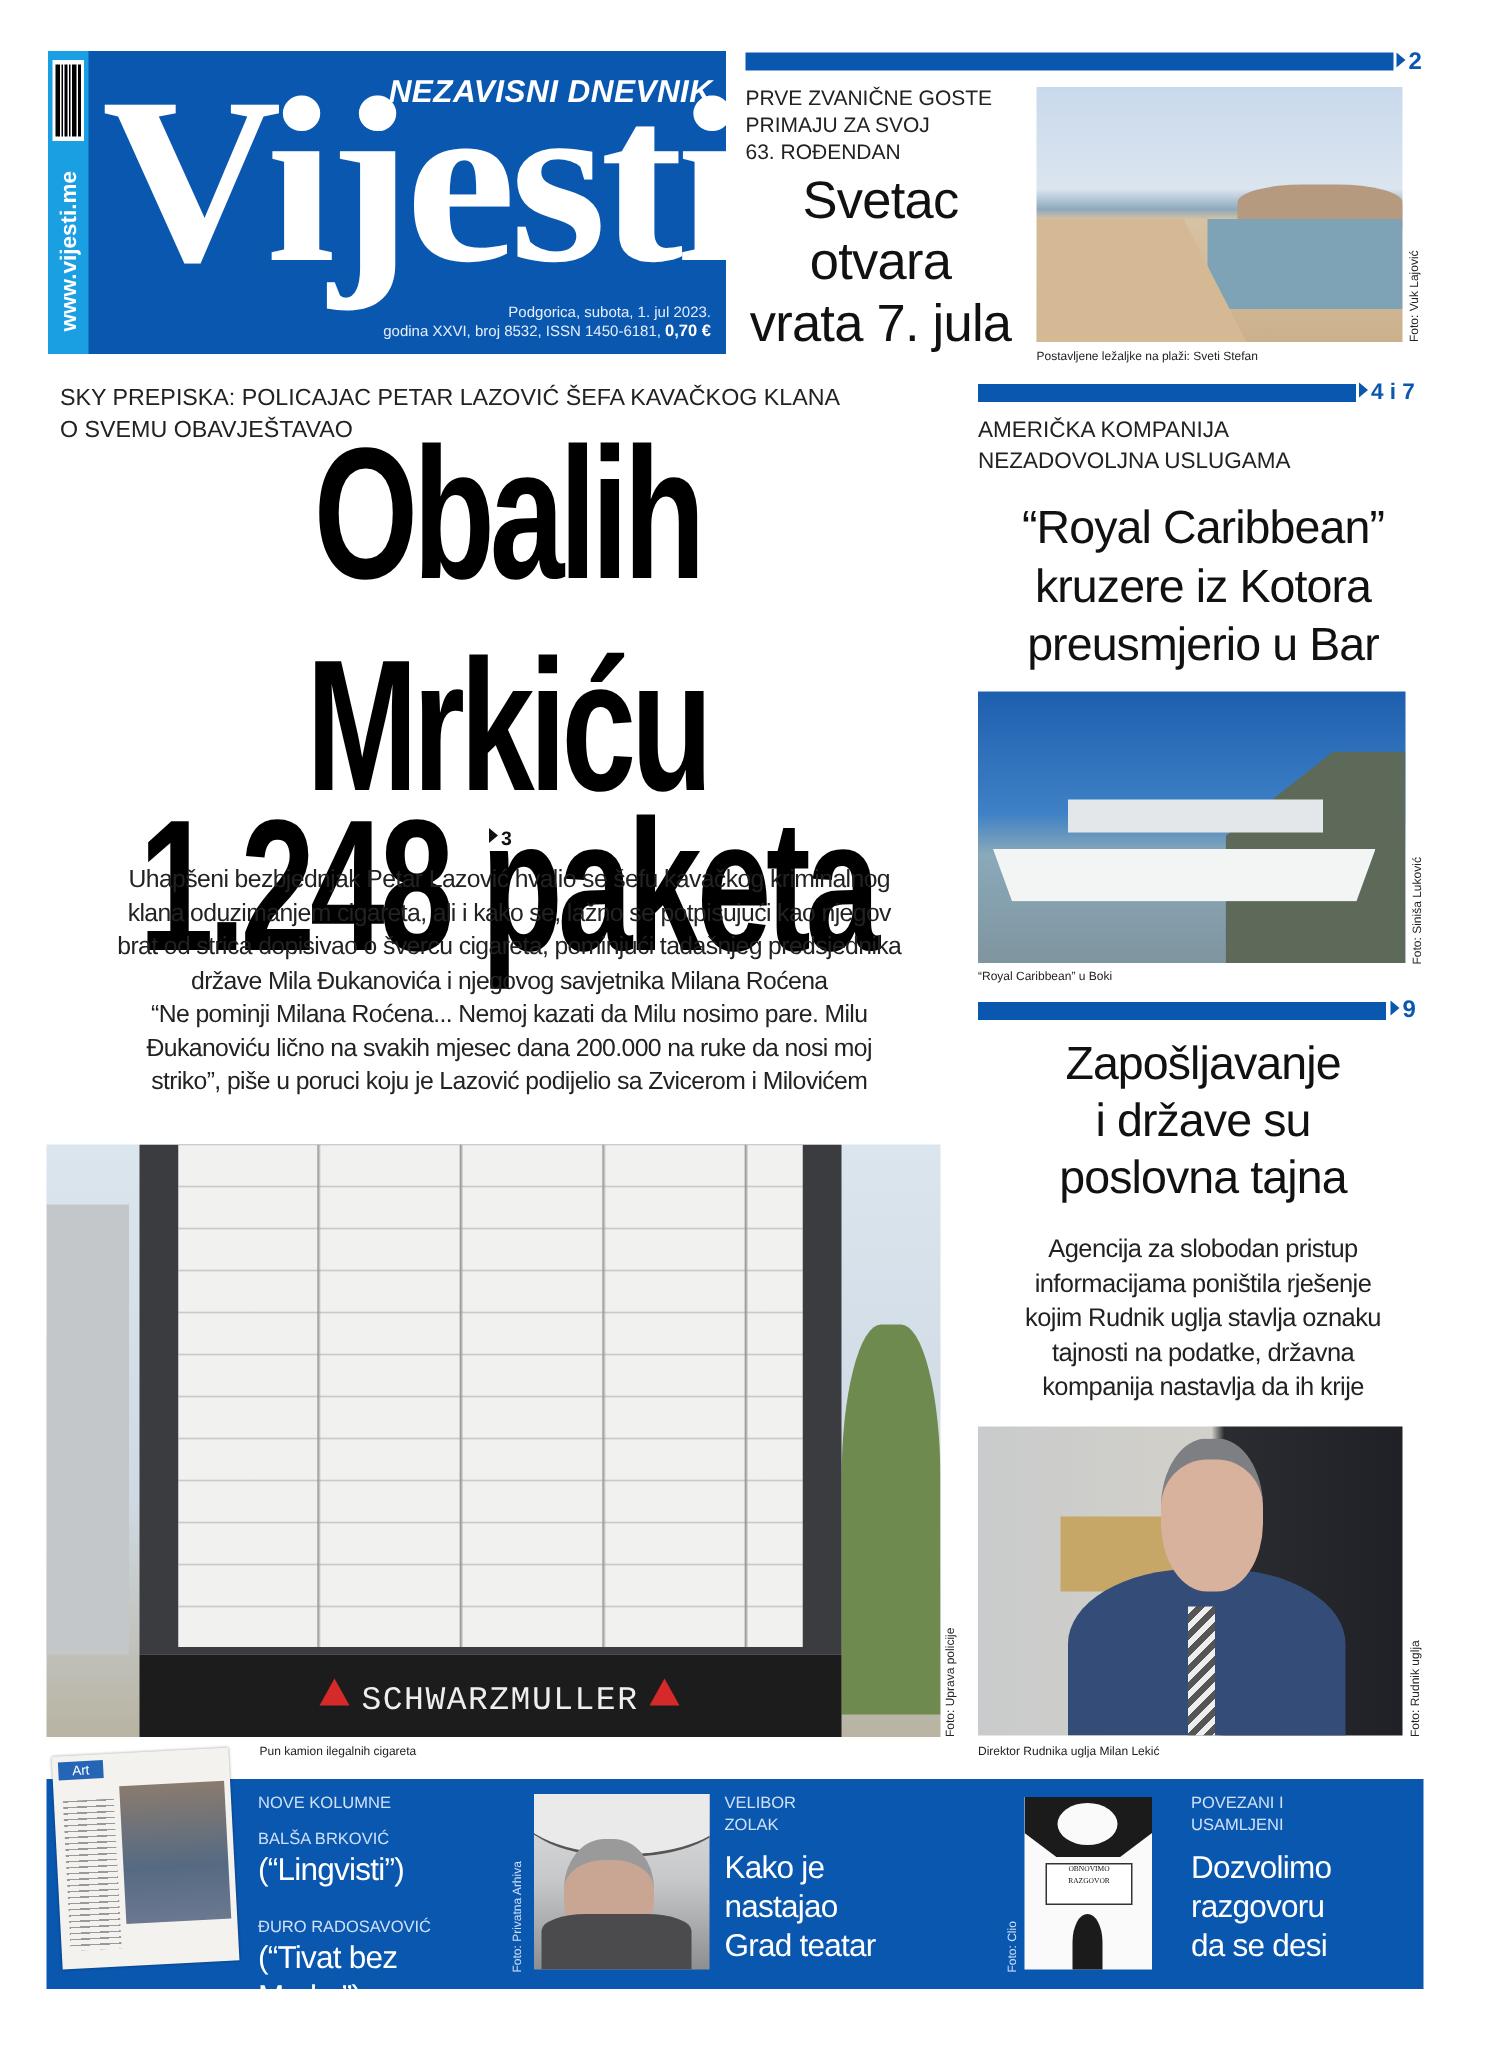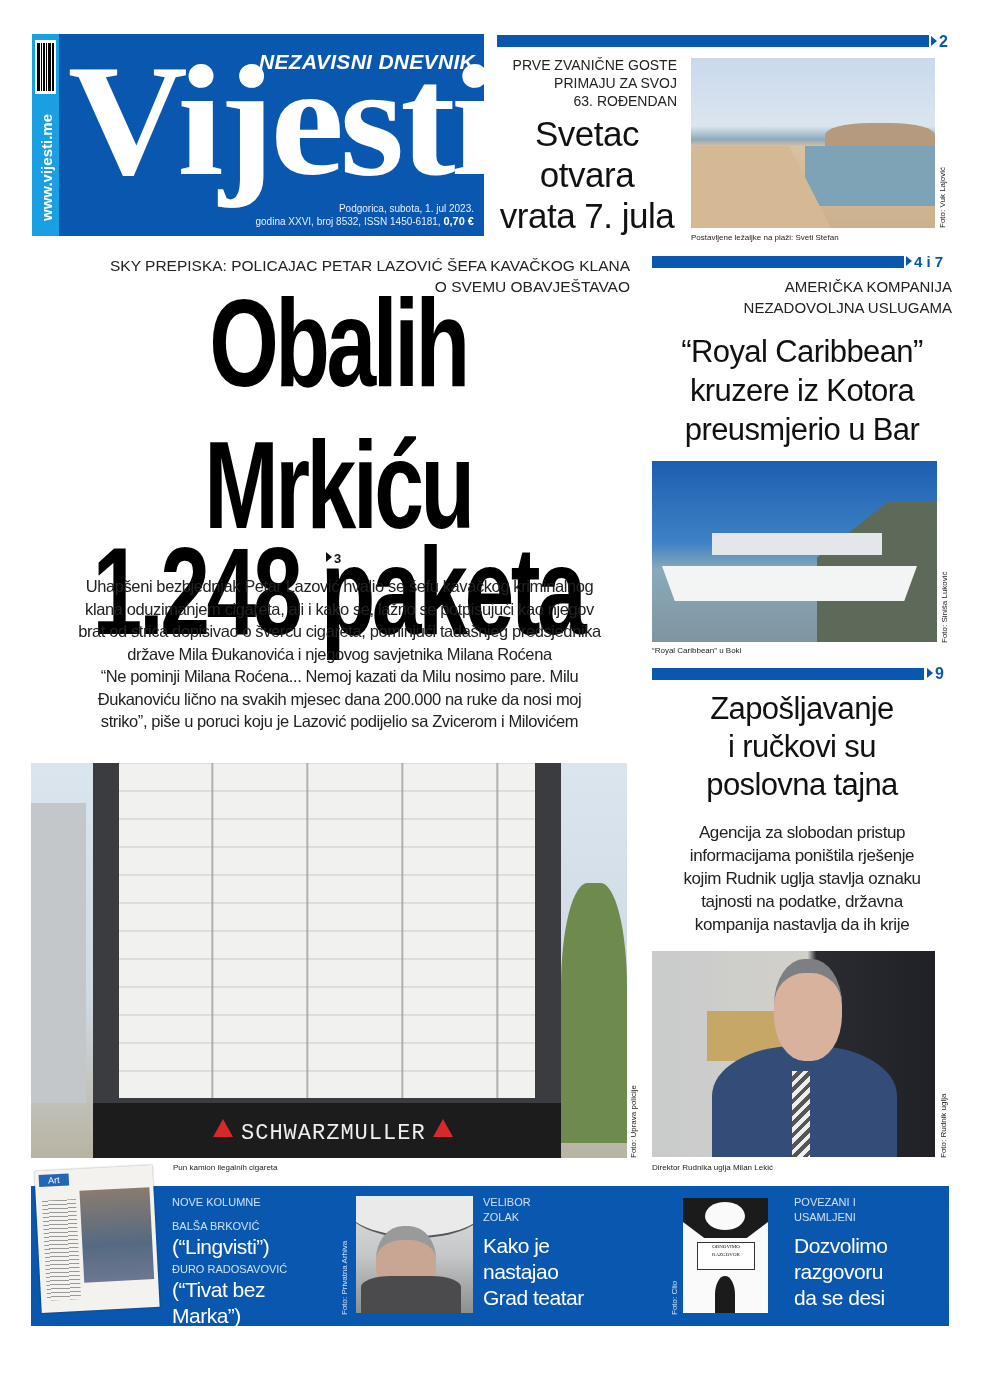--- a/index.html
+++ b/index.html
@@ -15,21 +15,21 @@
   #mast-tagline{left:188px;top:16px;width:255px;color:#fff;font-style:italic;font-weight:bold;font-size:21px;text-align:right;letter-spacing:0.3px;}
   #mast-logo{left:36px;top:-6px;color:#fff;font-family:"Liberation Serif","DejaVu Serif",serif;font-weight:bold;font-size:158px;line-height:185px;letter-spacing:-4px;transform:scaleX(1.05);transform-origin:left;}
   #mast-date{left:190px;top:168px;width:252px;color:#e6eefb;font-size:10px;text-align:right;line-height:13px;}
   #mast-date b{color:#fff;font-size:11px;}
 
   
   .secbar{height:12px;background:#0a57b0;}
   .pageref{font-weight:bold;color:#0a57b0;font-size:16px;line-height:14px;}
   .pageref .tri{display:inline-block;width:0;height:0;border-top:5px solid transparent;border-bottom:5px solid transparent;border-left:6px solid #0a57b0;margin-right:2px;vertical-align:1px;}
 
-  .kicker{text-transform:uppercase;font-size:15px;text-align:right;line-height:19px;color:#222;}
+  .kicker{text-transform:uppercase;font-size:15px;text-align:left;line-height:19px;color:#222;}
   .head-lg{text-align:center;color:#111;}
 
   
   .img{overflow:hidden;}
   .credit{font-size:8px;color:#222;writing-mode:vertical-rl;transform:rotate(180deg);white-space:nowrap;}
   .caption{font-size:8px;color:#222;}
 
   
   #band{left:31px;top:1186px;width:918px;height:140px;background:#0a57b0;}
   .band-label{color:#cfe0f7;font-size:11px;text-transform:uppercase;line-height:15px;}
@@ -132,21 +132,21 @@
   <div class="abs" style="left:10px;top:90px;width:255px;height:50px;background:#f3f4f4;clip-path:polygon(0 30%,100% 30%,95% 100%,5% 100%);"></div>
   <div class="abs" style="left:60px;top:72px;width:170px;height:22px;background:#e4e7e9;"></div>
 </div>
 <div class="abs credit" style="left:940px;top:565px;height:78px;">Foto: Siniša Luković</div>
 <div class="abs caption" style="left:652px;top:646px;">“Royal Caribbean” u Boki</div>
 
 <div class="abs secbar" style="left:652px;top:668px;width:272px;"></div>
 <div class="abs pageref" style="left:927px;top:667px;"><span class="tri"></span><span>9</span></div>
 <div class="abs head-lg" style="left:652px;top:690px;width:300px;font-size:31px;line-height:38px;letter-spacing:-0.6px;">
   <div>Zapošljavanje</div>
-  <div>i ručkovi su</div>
+  <div>i države su</div>
   <div>poslovna tajna</div>
 </div>
 <div class="abs" style="left:652px;top:821px;width:300px;font-size:17px;line-height:23px;text-align:center;color:#222;letter-spacing:-0.4px;">
   <div>Agencija za slobodan pristup</div>
   <div>informacijama poništila rješenje</div>
   <div>kojim Rudnik uglja stavlja oznaku</div>
   <div>tajnosti na podatke, državna</div>
   <div>kompanija nastavlja da ih krije</div>
 </div>
 <div class="abs img" style="left:652px;top:951px;width:283px;height:206px;background:linear-gradient(90deg,#c9cbcc 0%,#d2d0c9 55%,#2a2c31 58%,#1f2126 100%);">
@@ -163,21 +163,21 @@
 <div class="abs" style="left:38px;top:1168px;width:118px;height:142px;background:#f4f2ee;transform:rotate(-3deg);box-shadow:0 0 2px rgba(0,0,0,0.4);">
   <div class="abs" style="left:4px;top:4px;width:30px;height:12px;background:#2565b5;color:#fff;font-size:9px;text-align:center;line-height:12px;">Art</div>
   <div class="abs" style="left:44px;top:22px;width:70px;height:92px;background:linear-gradient(180deg,#8a7b6f 0%,#556a82 60%,#6b7890 100%);"></div>
   <div class="abs" style="left:6px;top:30px;width:34px;height:100px;background:repeating-linear-gradient(180deg,#999 0 1px,transparent 1px 4px);"></div>
 </div>
 
 <div class="abs" style="left:172px;top:1195px;width:160px;">
   <div class="band-label">NOVE KOLUMNE</div>
   <div class="band-label" style="margin-top:9px;">BALŠA BRKOVIĆ</div>
   <div class="band-title">(“Lingvisti”)</div>
-  <div class="band-label" style="margin-top:2px;">ĐURO RADOSAVOVIĆ</div>
+  <div class="band-label" style="margin-top:18px;">ĐURO RADOSAVOVIĆ</div>
   <div class="band-title">(“Tivat bez Marka”)</div>
 </div>
 
 <div class="abs credit" style="left:340px;top:1230px;height:85px;color:#cfe0f7;">Foto: Privatna Arhiva</div>
 <div class="abs img" style="left:356px;top:1196px;width:117px;height:117px;background:linear-gradient(180deg,#dedfe0 0%,#c5c7c9 50%,#8d8e90 100%);">
   <div class="abs" style="left:-10px;top:-20px;width:140px;height:60px;background:#eaeaea;border-radius:50%;border-bottom:2px solid #555;"></div>
   <div class="abs" style="left:20px;top:30px;width:60px;height:60px;background:#c9a693;border-radius:45%;border-top:14px solid #9a9a9a;"></div>
   <div class="abs" style="left:5px;top:80px;width:100px;height:37px;background:#4b4b4e;border-radius:30% 30% 0 0;"></div>
 </div>
 

